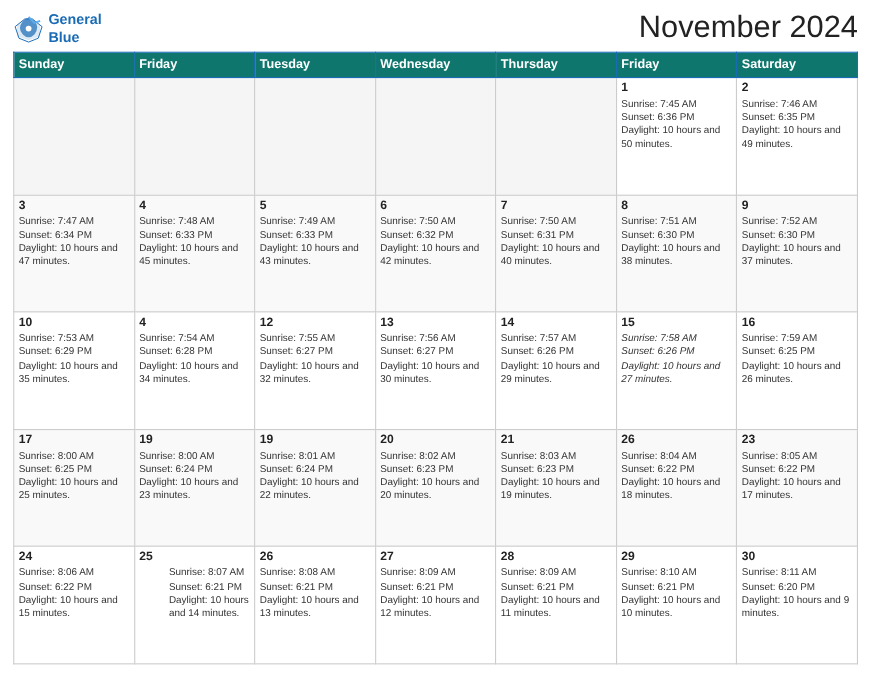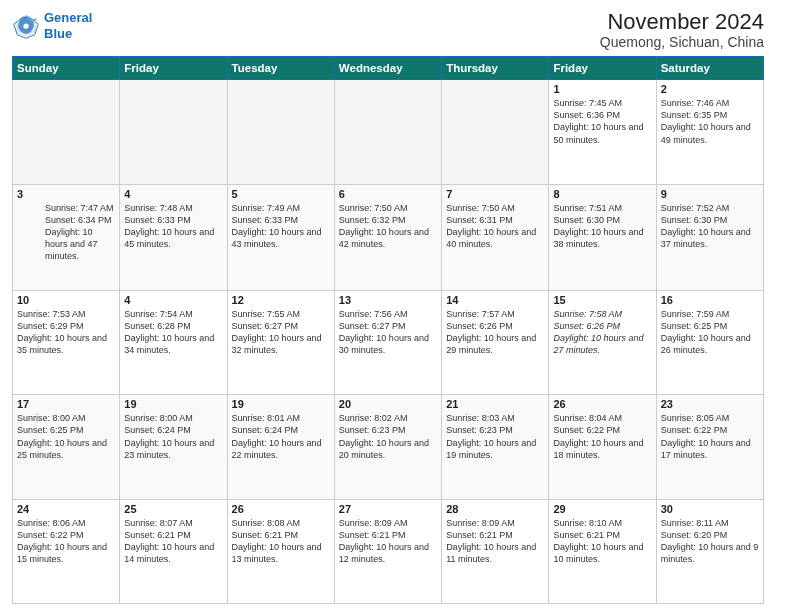--- a/index.html
+++ b/index.html
@@ -6,21 +6,21 @@
     body {
       font-family: Arial, sans-serif;
       background: #fff;
       width: 792px;
       height: 612px;
       overflow: hidden;
     }
     .page {
       width: 792px;
       height: 612px;
-      padding: 10px 28px 8px 12px;
+      padding: 10px 12px 8px 12px;
       display: flex;
       flex-direction: column;
     }
     .header {
       display: flex;
       justify-content: space-between;
       align-items: flex-start;
       margin-bottom: 6px;
     }
     .logo {
@@ -36,21 +36,21 @@
     }
     .logo-blue { color: #1a6bb5; }
     .logo-icon {
       width: 28px;
       height: 28px;
     }
     .title-area {
       text-align: right;
     }
     .month-title {
-      font-size: 22px;
+      font-size: 28px;
       font-weight: normal;
       color: #222;
       line-height: 1.1;
       text-align: right;
     }
     .location-title {
       font-size: 14px;
       color: #444;
     }
     .calendar {
@@ -110,21 +110,20 @@
         <path d="M16,4 L22,10 L28,8" fill="none" stroke="#5aabee" stroke-width="2"></path>
         <circle cx="16" cy="16" r="3" fill="#fff"></circle>
       </svg>
       <div class="logo-text">
         <div><span class="logo-blue">General</span></div>
         <div class="logo-blue">Blue</div>
       </div>
     </div>
     <div class="title-area">
       <div class="month-title">November 2024</div>
-      <div class="location-title">Quemong, Sichuan, China</div>
     </div>
   </div>
 
   <table class="calendar">
     <thead>
       <tr id="header-row">
           <th>Sunday</th>
           <th>Friday</th>
           <th>Tuesday</th>
           <th>Wednesday</th>
@@ -149,21 +148,21 @@
           <td>
             <span class="day-num">2</span>
             <div class="day-info" style="white-space: pre-line;">Sunrise: 7:46 AM
 Sunset: 6:35 PM
 Daylight: 10 hours and 49 minutes.</div>
           </td>
         </tr>
         <tr>
           <td>
             <span class="day-num">3</span>
-            <div class="day-info" style="white-space: pre-line; margin-left: 28px;">Sunrise: 7:47 AM
+            <div class="day-info" style="white-space: pre-line;">Sunrise: 7:47 AM
 Sunset: 6:34 PM
 Daylight: 10 hours and 47 minutes.</div>
           </td>
           <td>
             <span class="day-num">4</span>
             <div class="day-info" style="white-space: pre-line;">Sunrise: 7:48 AM
 Sunset: 6:33 PM
 Daylight: 10 hours and 45 minutes.</div>
           </td>
           <td>
@@ -287,21 +286,21 @@
         </tr>
         <tr>
           <td>
             <span class="day-num">24</span>
             <div class="day-info" style="white-space: pre-line;">Sunrise: 8:06 AM
 Sunset: 6:22 PM
 Daylight: 10 hours and 15 minutes.</div>
           </td>
           <td>
             <span class="day-num">25</span>
-            <div class="day-info" style="white-space: pre-line;">Sunrise: 8:07 AM
+            <div class="day-info" style="white-space: pre-line; margin-left: 27px;">Sunrise: 8:07 AM
 Sunset: 6:21 PM
 Daylight: 10 hours and 14 minutes.</div>
           </td>
           <td>
             <span class="day-num">26</span>
             <div class="day-info" style="white-space: pre-line;">Sunrise: 8:08 AM
 Sunset: 6:21 PM
 Daylight: 10 hours and 13 minutes.</div>
           </td>
           <td>

